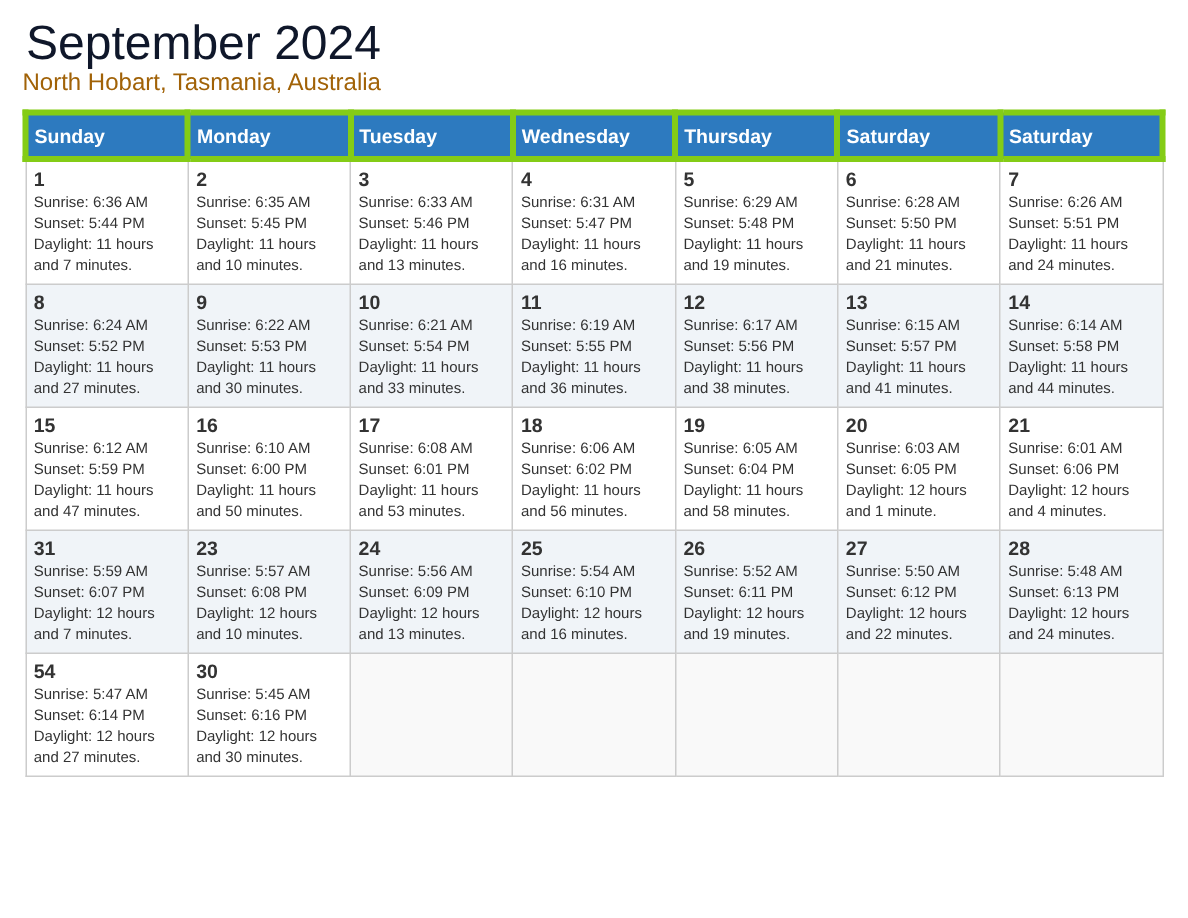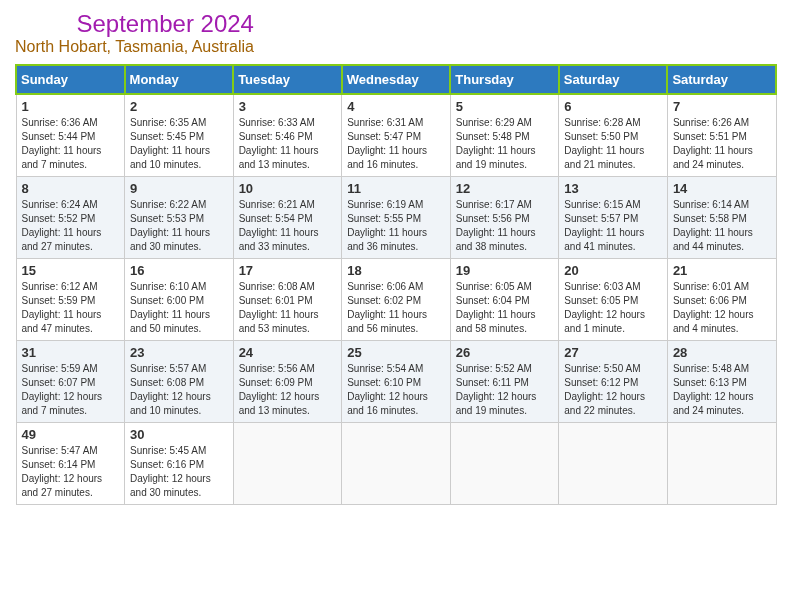--- a/index.html
+++ b/index.html
@@ -18,41 +18,41 @@
     }
     .logo {
       display: flex;
       align-items: center;
       gap: 0;
     }
     .title-section {
       text-align: right;
     }
     .month-title {
-      font-size: 24px;
+      font-size: 32px;
       font-weight: normal;
-      color: #a21caf;
+      color: #0f172a;
     }
     .subtitle {
       font-size: 16px;
       color: #a16207;
     }
     .calendar {
       width: 100%;
       border-collapse: collapse;
       font-size: 11px;
     }
     .calendar th {
       background-color: #2d7abf;
       color: #fff;
       padding: 6px 4px;
       text-align: left;
       font-size: 13px;
       font-weight: bold;
-      border: 2px solid #84cc16;
+      border: 4px solid #84cc16;
     }
     .calendar td {
       border: 1px solid #ccc;
       vertical-align: top;
       padding: 4px 5px;
       width: 14.28%;
       min-height: 80px;
       background: #fff;
     }
     .calendar tr:nth-child(even) td {
@@ -218,21 +218,21 @@
           <span class="day-number">27</span>
           <div class="day-info">Sunrise: 5:50 AM<br>Sunset: 6:12 PM<br>Daylight: 12 hours and 22 minutes.</div>
         </td>
         <td>
           <span class="day-number">28</span>
           <div class="day-info">Sunrise: 5:48 AM<br>Sunset: 6:13 PM<br>Daylight: 12 hours and 24 minutes.</div>
         </td>
       </tr>
       <tr class="last-row">
         <td>
-          <span class="day-number">49</span>
+          <span class="day-number">54</span>
           <div class="day-info">Sunrise: 5:47 AM<br>Sunset: 6:14 PM<br>Daylight: 12 hours and 27 minutes.</div>
         </td>
         <td>
           <span class="day-number">30</span>
           <div class="day-info">Sunrise: 5:45 AM<br>Sunset: 6:16 PM<br>Daylight: 12 hours and 30 minutes.</div>
         </td>
         <td class="empty-cell"></td>
         <td class="empty-cell"></td>
         <td class="empty-cell"></td>
         <td class="empty-cell"></td>

